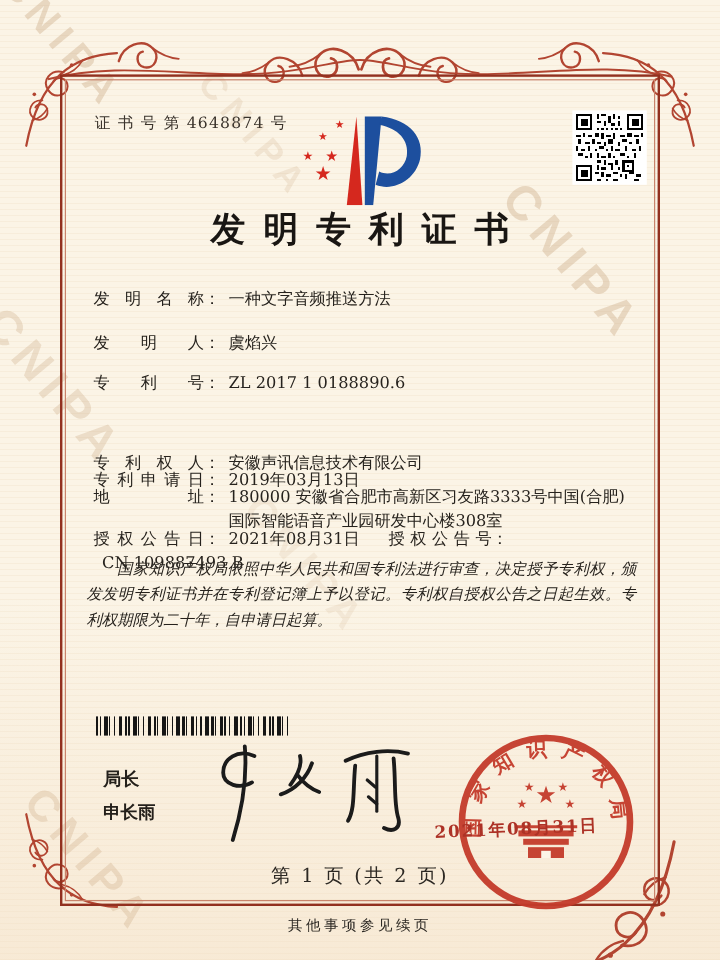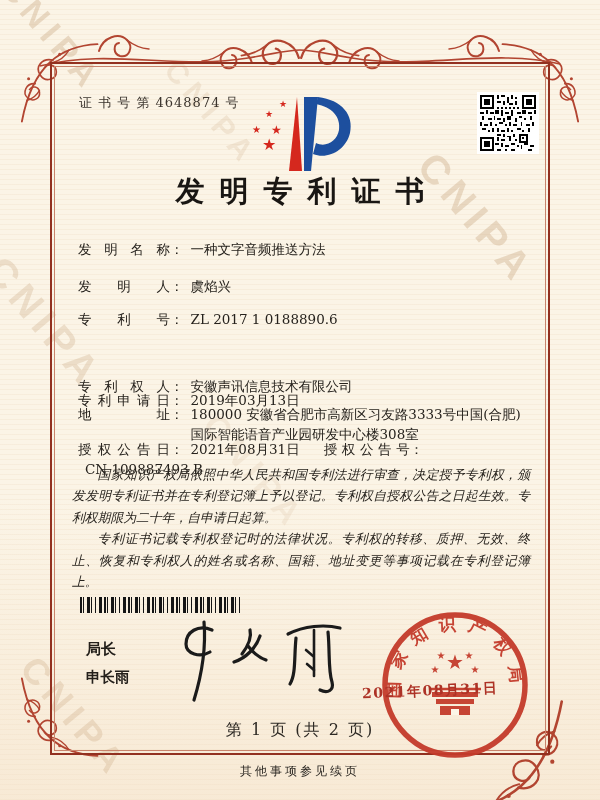--- a/index.html
+++ b/index.html
@@ -185,21 +185,20 @@
     </div>
     <div class="row r6">
       <span class="flabel">地址</span><span class="colon">：</span><span class="fval">180000 安徽省合肥市高新区习友路3333号中国(合肥)国际智能语音产业园研发中心楼308室</span>
     </div>
     <div class="row r7">
       <span class="flabel">授权公告日</span><span class="colon">：</span><span class="fval">2021年08月31日</span><span class="pair2"><span class="flabel2">授权公告号</span><span class="colon">：</span><span class="fval">CN 109887493 B</span></span>
     </div>
 
     <div class="paras">
       <p>国家知识产权局依照中华人民共和国专利法进行审查，决定授予专利权，颁发发明专利证书并在专利登记簿上予以登记。专利权自授权公告之日起生效。专利权期限为二十年，自申请日起算。</p>
-      <p>专利证书记载专利权登记时的法律状况。专利权的转移、质押、无效、终止、恢复和专利权人的姓名或名称、国籍、地址变更等事项记载在专利登记簿上。</p>
     </div>
 
     <div class="barcode"></div>
 
     <div class="signer-title">局长</div>
     <div class="signer-name">申长雨</div>
 
     <svg class="sig" width="200" height="85" viewBox="0 0 200 85" fill="none" stroke="#1b1b1b" stroke-width="3.2" stroke-linecap="round">
       <path d="M44,12 C30,6 18,14 18,26 C18,36 32,40 42,34"></path>
       <path d="M36,4 C38,28 34,56 26,82"></path>

